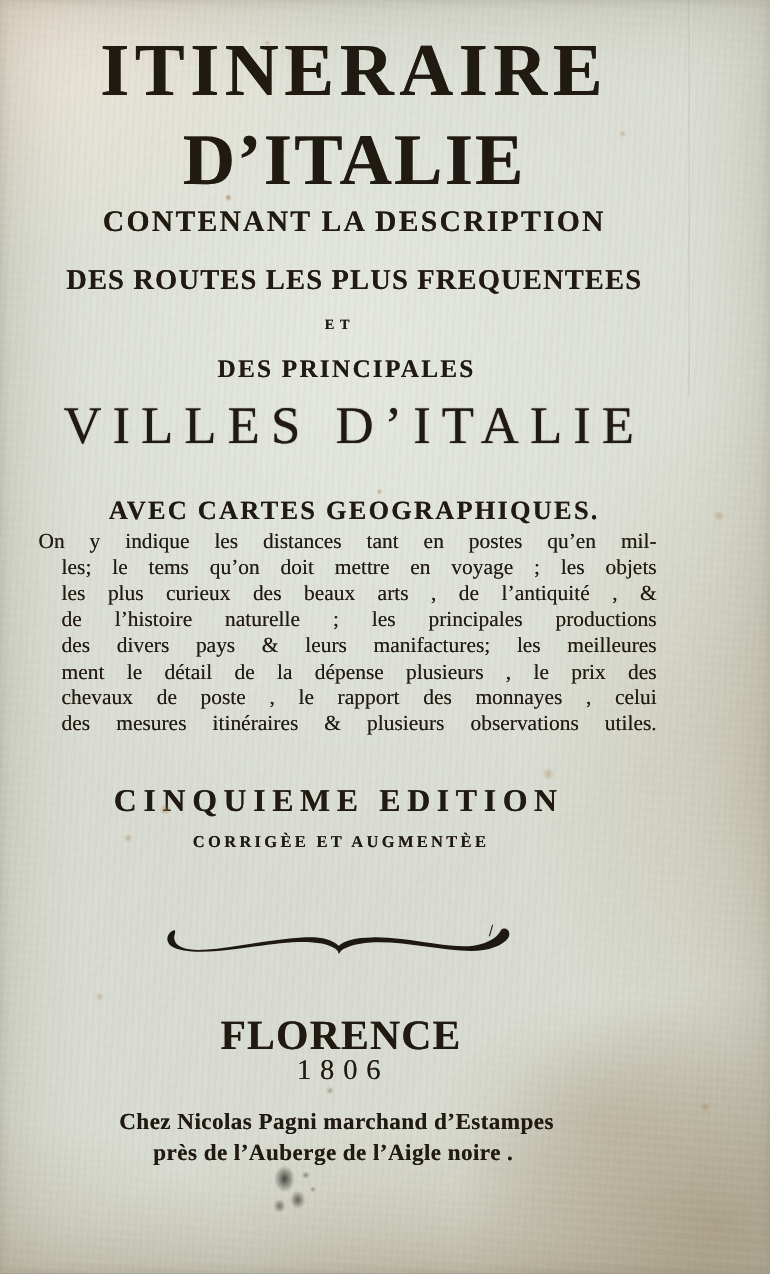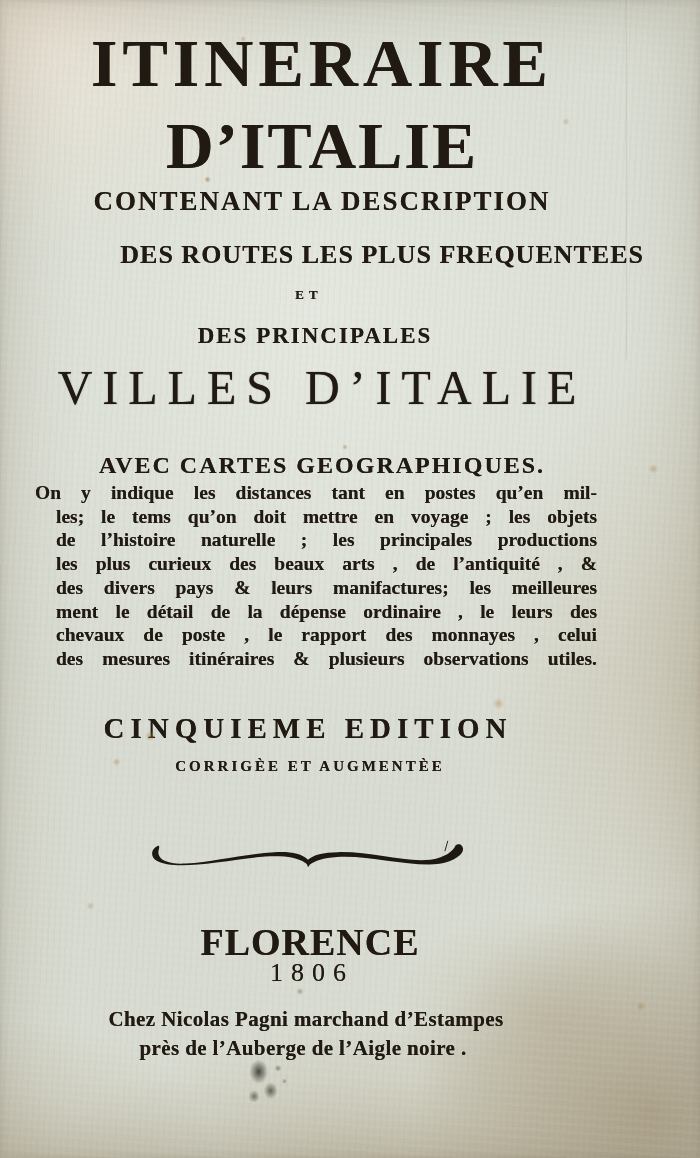--- a/index.html
+++ b/index.html
@@ -30,32 +30,32 @@
     position:absolute;top:0;left:625px;width:4px;height:360px;
     background:linear-gradient(90deg, rgba(0,0,0,0) 0%, rgba(150,138,112,0.20) 50%, rgba(255,255,255,0.15) 70%, rgba(0,0,0,0) 100%);
     pointer-events:none;
   }
   .line{position:absolute;left:0;width:644px;text-align:center;white-space:nowrap;
         text-shadow:0 0 0.6px rgba(33,26,18,0.75);}
   .content{position:absolute;left:0;top:0;width:644px;height:100%;}
   .t-main   {top:24px;  font-size:68px;font-weight:700;letter-spacing:5px;}
   .t-main2  {top:108px; font-size:66px;font-weight:700;letter-spacing:2px;}
   .s1       {top:186px; font-size:27px;font-weight:700;letter-spacing:2px;text-align:center;}
-  .s2       {top:240px; font-size:26px;font-weight:700;letter-spacing:1px;text-align:right;}
+  .s2       {top:240px; font-size:26px;font-weight:700;letter-spacing:1px;}
   .conj     {top:287px; font-size:13px;font-weight:700;letter-spacing:5px;transform:translateX(-13px);}
   .s3       {top:323px; font-size:23px;font-weight:700;letter-spacing:2px;transform:translateX(-7px);}
   .s4       {top:360px; font-size:48px;font-weight:400;letter-spacing:10px;
              text-shadow:0 0 1px rgba(33,26,18,0.9);}
   .s5       {top:452px; font-size:24px;font-weight:700;letter-spacing:2px;}
   .summary{
     position:absolute;top:481px;left:35px;width:562px;
     font-size:19.5px;line-height:23.7px;
   }
   .sum-line{text-align:justify;text-align-last:justify;white-space:nowrap;
-            text-shadow:0 0 0.5px rgba(33,26,18,0.7);font-weight:bold;}
+            text-shadow:0 0 0.5px rgba(33,26,18,0.7);}
   .sum-line.indent{padding-left:21px;}
   .ed1      {top:712px; font-size:29px;font-weight:700;letter-spacing:6px;transform:translateX(-14px);}
   .ed2      {top:758px; font-size:15px;font-weight:700;letter-spacing:3px;transform:translateX(-12px);}
   .ornament {position:absolute;top:838px;left:147px;width:322px;height:34px;}
   .city     {top:920px; font-size:38px;font-weight:700;letter-spacing:1px;transform:translateX(-12px);}
   .year     {top:958px; font-size:26px;font-weight:400;letter-spacing:8px;transform:translateX(-10px);}
   .imp1     {top:1007px;font-size:21px;font-weight:700;letter-spacing:0.4px;transform:translateX(-16px);}
   .imp2     {top:1036px;font-size:21px;font-weight:700;letter-spacing:0.4px;transform:translateX(-19px);}
   .ink-blot{
     position:absolute;left:244px;top:1056px;width:46px;height:56px;
@@ -83,24 +83,24 @@
     <div class="line s1">CONTENANT LA DESCRIPTION</div>
     <div class="line s2">DES ROUTES LES PLUS FREQUENTEES</div>
     <div class="line conj">ET</div>
     <div class="line s3">DES PRINCIPALES</div>
     <div class="line s4">VILLES D’ITALIE</div>
     <div class="line s5">AVEC CARTES GEOGRAPHIQUES.</div>
 
     <div class="summary">
       <div class="sum-line">On y indique les distances tant en postes qu’en mil-</div>
       <div class="sum-line indent">les; le tems qu’on doit mettre en voyage ; les objets</div>
+      <div class="sum-line indent">les plus curieux des beaux arts , de l’antiquité , &amp;</div>
       <div class="sum-line indent">de l’histoire naturelle ; les principales productions</div>
-      <div class="sum-line indent">les plus curieux des beaux arts , de l’antiquité , &amp;</div>
       <div class="sum-line indent">des divers pays &amp; leurs manifactures; les meilleures</div>
-      <div class="sum-line indent">ment le détail de la dépense ordinaire , le leurs des</div>
+      <div class="sum-line indent">ment le détail de la dépense plusieurs , le prix des</div>
       <div class="sum-line indent">chevaux de poste , le rapport des monnayes , celui</div>
       <div class="sum-line indent">des mesures itinéraires &amp; plusieurs observations utiles.</div>
     </div>
 
     <div class="line ed1">CINQUIEME EDITION</div>
     <div class="line ed2">CORRIGÈE ET AUGMENTÈE</div>
 
     <svg class="ornament" viewBox="0 0 334 36" preserveAspectRatio="none" aria-hidden="true">
       <path fill="#1d1813" d="
         M 12,8

